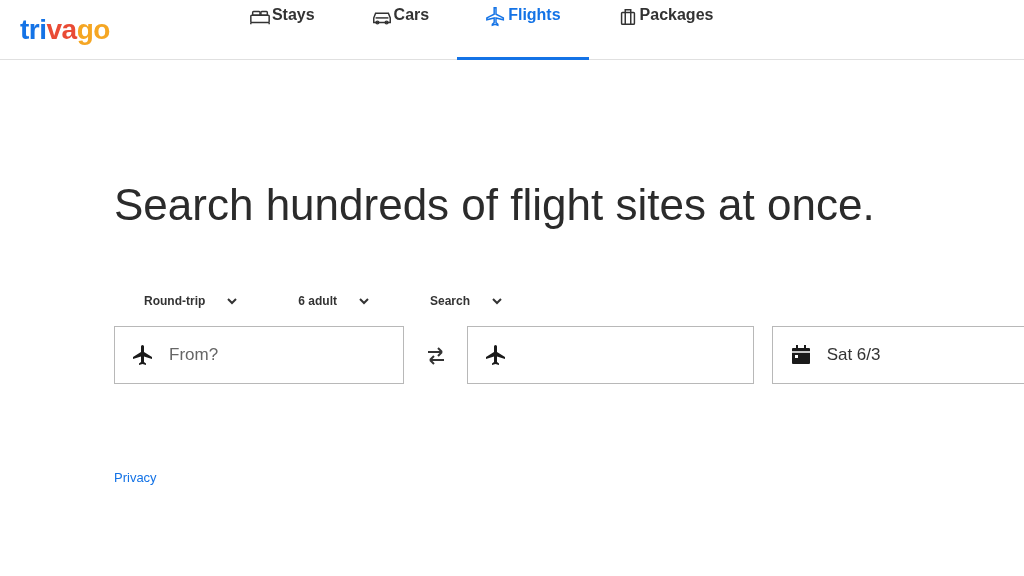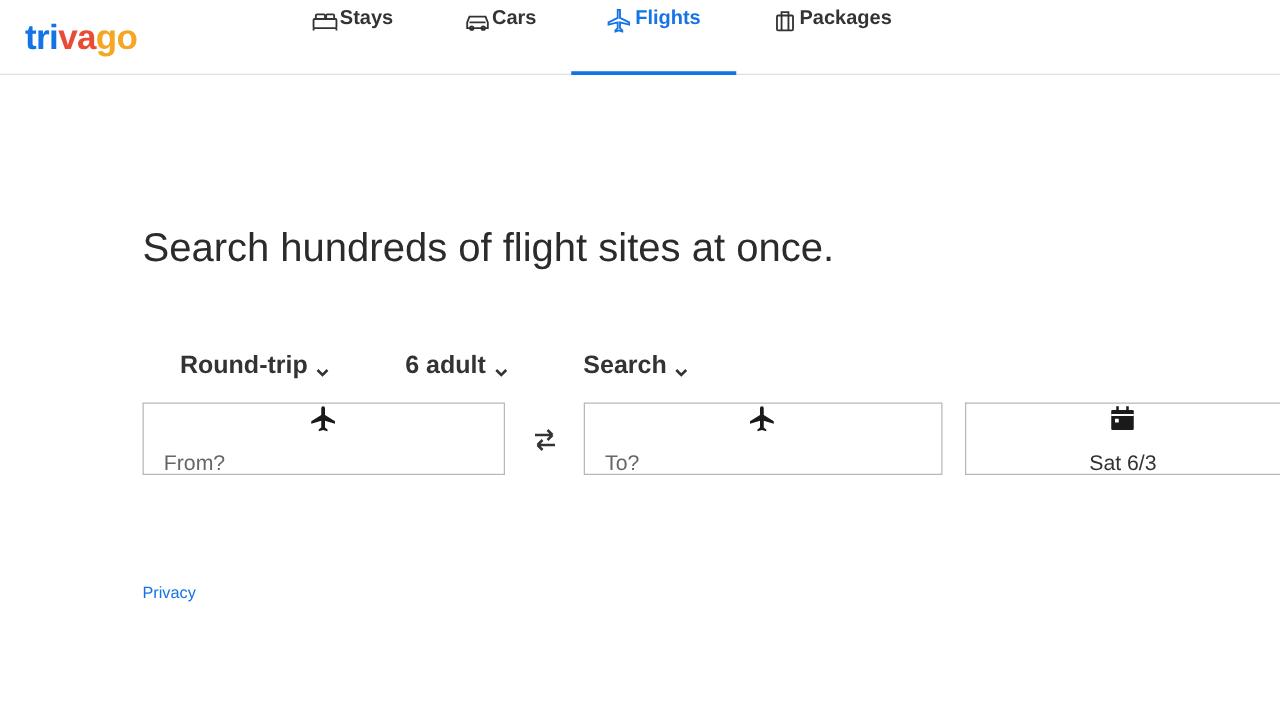--- a/index.html
+++ b/index.html
@@ -60,37 +60,37 @@
     height: 22px;
     display: inline-block;
   }
   .nav-item svg { stroke: #333; fill: none; stroke-width: 1.6; }
   .nav-item.active svg { stroke: #1473e6; }
 
   .main {
     padding: 120px 0 0 114px;
   }
   .headline {
-    font-size: 32px;
+    font-size: 44px;
     font-weight: 400;
     color: #2b2b2b;
     margin-bottom: 64px;
   }
   .options-row {
     display: flex;
     align-items: center;
     gap: 60px;
     margin-left: 30px;
     margin-bottom: 18px;
   }
   .option {
     display: flex;
     align-items: center;
-    gap: 6px;
-    font-size: 20px;
+    gap: 21px;
+    font-size: 12px;
     font-weight: 600;
     color: #333;
     cursor: pointer;
   }
   .chevron {
     width: 12px;
     height: 12px;
     display: inline-block;
   }
   .chevron svg { stroke: #333; stroke-width: 2; fill: none; }
@@ -98,24 +98,23 @@
   .search-row {
     display: flex;
     align-items: center;
     gap: 18px;
   }
   .field {
     border: 1px solid #b8b8b8;
     height: 58px;
     display: flex;
     align-items: center;
-    padding: 0 16px;
+    padding: 16px 16px;
     gap: 14px;
     background: #fff;
-    flex-direction: column;
   }
   .field-from { width: 304px; }
   .field-to { width: 300px; }
   .field-date { width: 264px; border-right: none; }
   .field input {
     border: none;
     outline: none;
     font-size: 17px;
     color: #555;
     width: 100%;
@@ -247,21 +246,20 @@
           <path d="M20 17H6m0 0l4-4m-4 4l4 4"></path>
         </svg>
     </div>
 
     <div class="field field-to">
       <span class="plane-icon">
         <svg viewBox="0 0 24 24">
             <path d="M21 16v-2l-8-5V3.5a1.5 1.5 0 0 0-3 0V9l-8 5v2l8-2.5V19l-2 1.5V22l3.5-1 3.5 1v-1.5L13 19v-5.5l8 2.5z"></path>
           </svg>
       </span>
-      <input type="text" placeholder="To?" style="">
     </div>
 
     <div class="field field-date">
       <span class="calendar-icon">
         <svg viewBox="0 0 24 24">
             <rect x="3" y="5" width="18" height="16" rx="1"></rect>
             <path d="M3 9h18" stroke="#fff" stroke-width="1.5"></path>
             <rect x="7" y="2" width="2" height="5"></rect>
             <rect x="15" y="2" width="2" height="5"></rect>
             <rect x="6" y="12" width="3" height="3" fill="#fff"></rect>

